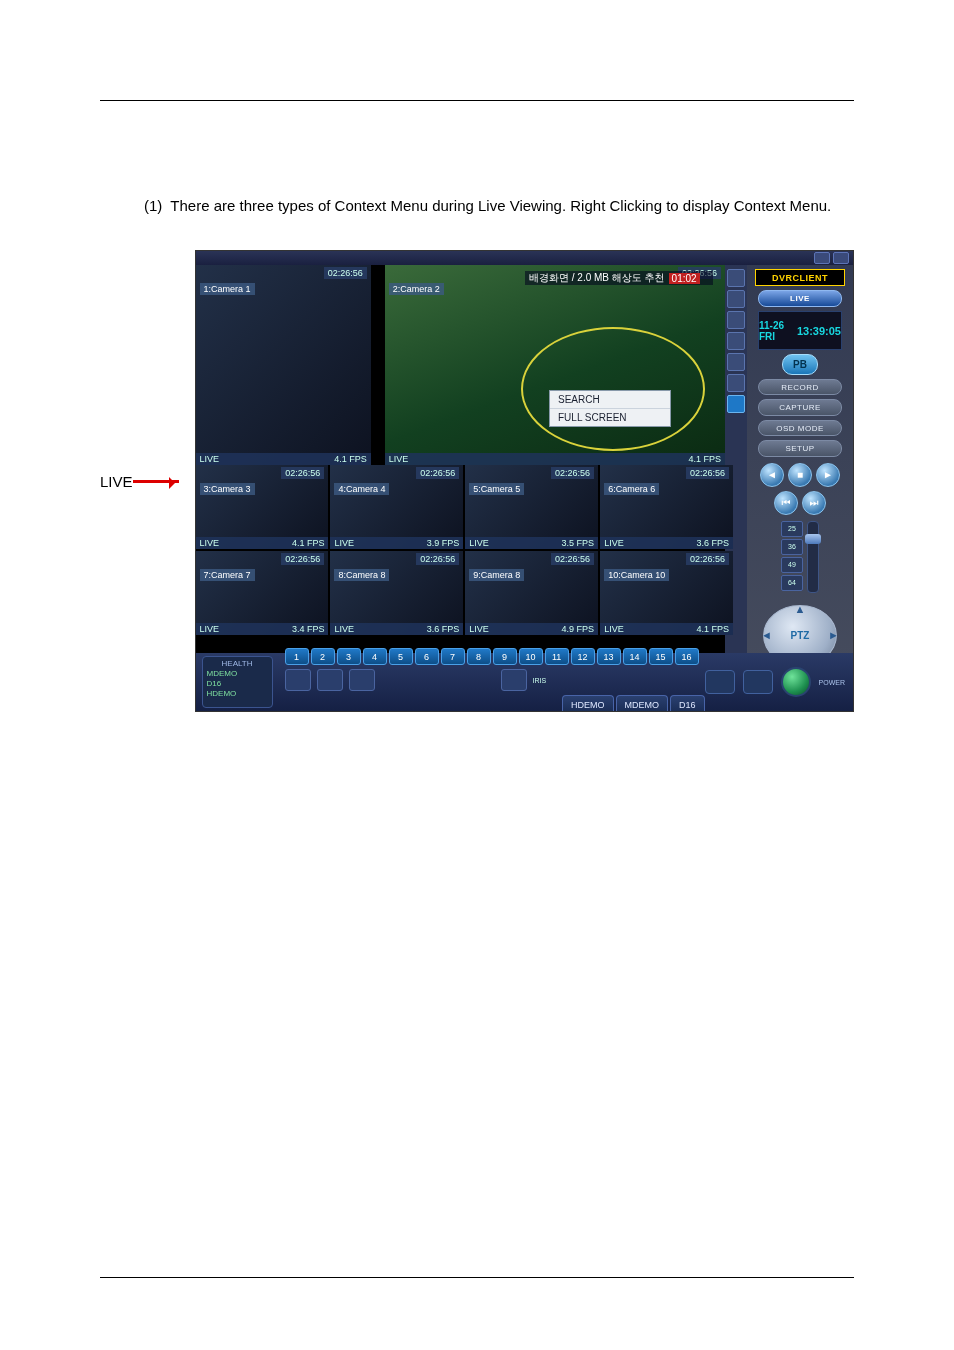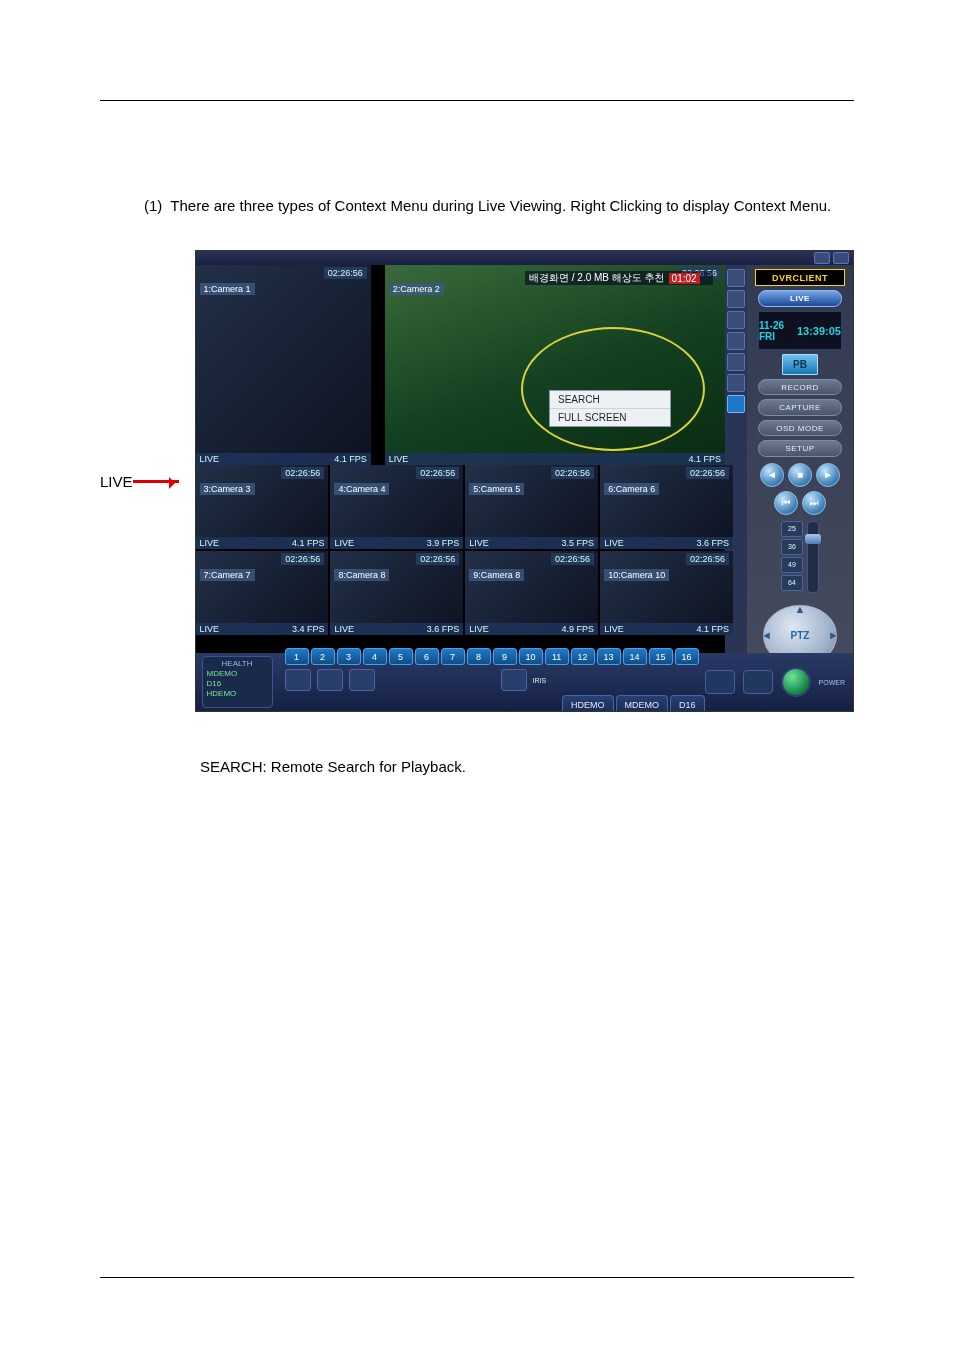--- a/index.html
+++ b/index.html
@@ -50,21 +50,21 @@
   .dock-right .rbtn{width:28px;height:22px;background:#223760;border:1px solid #41619e;border-radius:4px;}
   .dock-right .pwr{width:26px;height:26px;border-radius:50%;background:radial-gradient(circle at 35% 30%, #6fe39a, #1e9050 60%, #0a4a28);border:2px solid #2a4470;}
   .dock-right .pwr-lbl{font-size:7px;color:#aac2ea;}
   
   .sidebar{width:98px;margin-top:14px;display:flex;flex-direction:column;align-items:center;background:linear-gradient(#323a52,#474d5e);padding:4px;gap:4px;}
   .logo{width:88px;height:18px;background:#000;border:1px solid #ffd400;color:#ffd400;font-size:9px;font-weight:bold;display:flex;align-items:center;justify-content:center;letter-spacing:.5px;}
   .pill{width:82px;height:17px;border-radius:8px;background:linear-gradient(#6e7a92,#4a5568);border:1px solid #7c8aa4;color:#e6edf8;font-size:8px;display:flex;align-items:center;justify-content:center;letter-spacing:.5px;}
   .pill.live{background:linear-gradient(#7aa4e6,#174a98);border-color:#8fb8f0;color:#fff;font-weight:bold;}
   .clockbox{width:82px;height:44px;background:#0e1020;border:1px solid #29406e;color:#18d8e0;font-size:11px;font-weight:bold;display:flex;flex-direction:row;align-items:center;justify-content:center;gap:2px;}
   .clockbox .d{font-size:10px;}
-  .pb{width:34px;height:22px;border-radius:1px;background:linear-gradient(#6fc2f0,#1a76b8);border:1px solid #a6dcfb;color:#03324f;font-size:10px;font-weight:bold;display:flex;align-items:center;justify-content:center;}
+  .pb{width:34px;height:22px;border-radius:10px;background:linear-gradient(#6fc2f0,#1a76b8);border:1px solid #a6dcfb;color:#03324f;font-size:10px;font-weight:bold;display:flex;align-items:center;justify-content:center;}
   .navbtns{display:flex;flex-wrap:wrap;width:82px;gap:4px;justify-content:center;margin-top:2px;}
   .navbtns .n{width:22px;height:22px;border-radius:50%;background:radial-gradient(circle at 35% 30%, #bfe4ff, #3a7ab2 70%);border:1px solid #8cc3ec;color:#fff;font-size:10px;display:flex;align-items:center;justify-content:center;}
   .grid-sel{display:flex;flex-direction:column;gap:2px;margin:2px 0;}
   .grid-sel .g{width:20px;height:14px;background:#2a3a5e;border:1px solid #4a64a0;border-radius:2px;font-size:7px;color:#cfe;display:flex;align-items:center;justify-content:center;}
   .vslider{width:10px;height:70px;background:#222c46;border:1px solid #3e5586;border-radius:4px;position:relative;margin:2px 0;}
   .vslider .th{position:absolute;left:-3px;width:16px;height:10px;top:12px;background:linear-gradient(#a8c6ef,#4d79bb);border-radius:3px;}
   .ptz{width:86px;height:86px;position:relative;}
   .ptz .ring{position:absolute;inset:6px;border-radius:50%;background:radial-gradient(circle at 40% 35%, #dfe8f4, #9fb0c8 65%, #6f7f98);border:1px solid #aab9d0;}
   .ptz .lbl{position:absolute;left:0;right:0;top:50%;transform:translateY(-50%);text-align:center;font-size:10px;font-weight:bold;color:#1f6aa5;}
   .ptz .arr{position:absolute;color:#2a5a90;font-size:11px;}
@@ -306,17 +306,16 @@
           <div class="rbtn"></div>
           <div class="rbtn"></div>
           <div class="pwr"></div>
           <span class="pwr-lbl">POWER</span>
         </div>
       </div>
     </div>
   </div>
 
   <div class="desc">
-    <div>SEARCH: Remote Search for Playback.</div>
   </div>
 
   <div class="footer-rule"></div>
 </div>
 
 </body></html>

